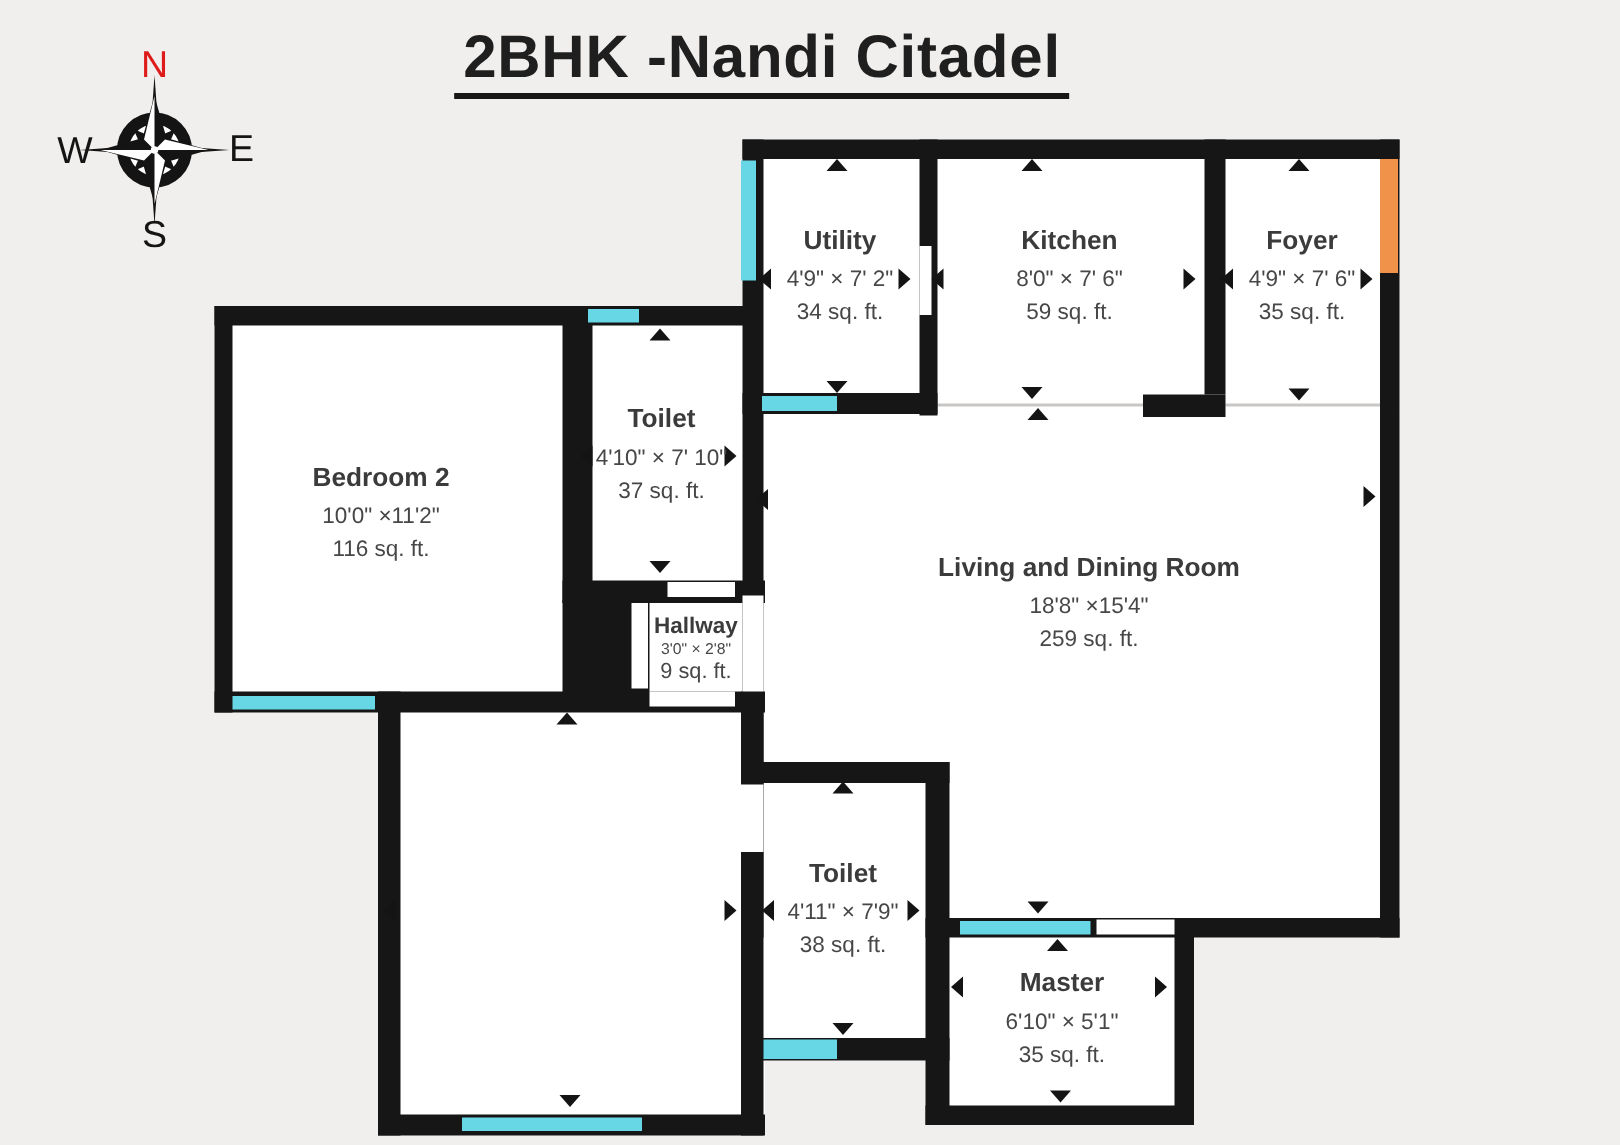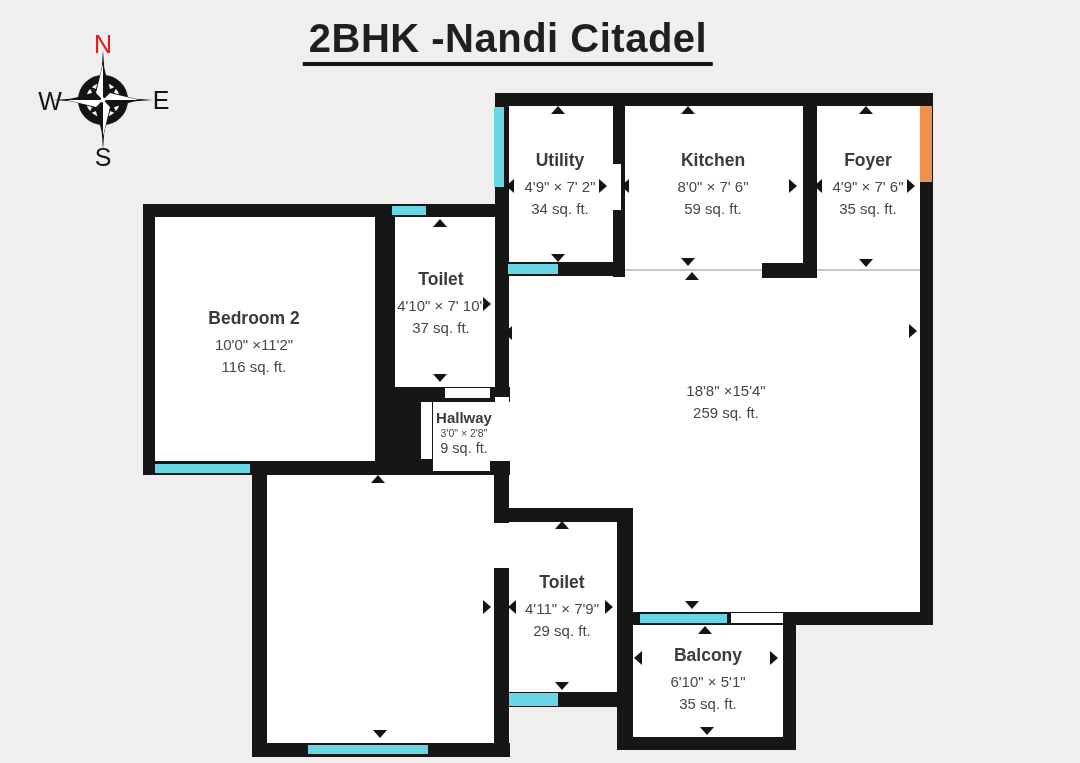--- a/index.html
+++ b/index.html
@@ -183,27 +183,28 @@
     <div class="rname">Bedroom 2</div>
     <div class="rdims">10'0" ×11'2"</div>
     <div class="rarea">116 sq. ft.</div>
   </div>
   <div class="room-label small" style="left:464px;top:433px;">
     <div class="rname">Hallway</div>
     <div class="rdims">3'0" × 2'8"</div>
     <div class="rarea">9 sq. ft.</div>
   </div>
   <div class="room-label" style="left:726px;top:402px;">
+    <div class="rname">Living and Dining Room</div>
     <div class="rdims">18'8" ×15'4"</div>
     <div class="rarea">259 sq. ft.</div>
   </div>
   <div class="room-label" style="left:562px;top:606px;">
     <div class="rname">Toilet</div>
     <div class="rdims">4'11" × 7'9"</div>
-    <div class="rarea">29 sq. ft.</div>
+    <div class="rarea">38 sq. ft.</div>
   </div>
   <div class="room-label" style="left:708px;top:679px;">
-    <div class="rname">Balcony</div>
+    <div class="rname">Master</div>
     <div class="rdims">6'10" × 5'1"</div>
     <div class="rarea">35 sq. ft.</div>
   </div>
 
 </div>
 
 </body></html>

